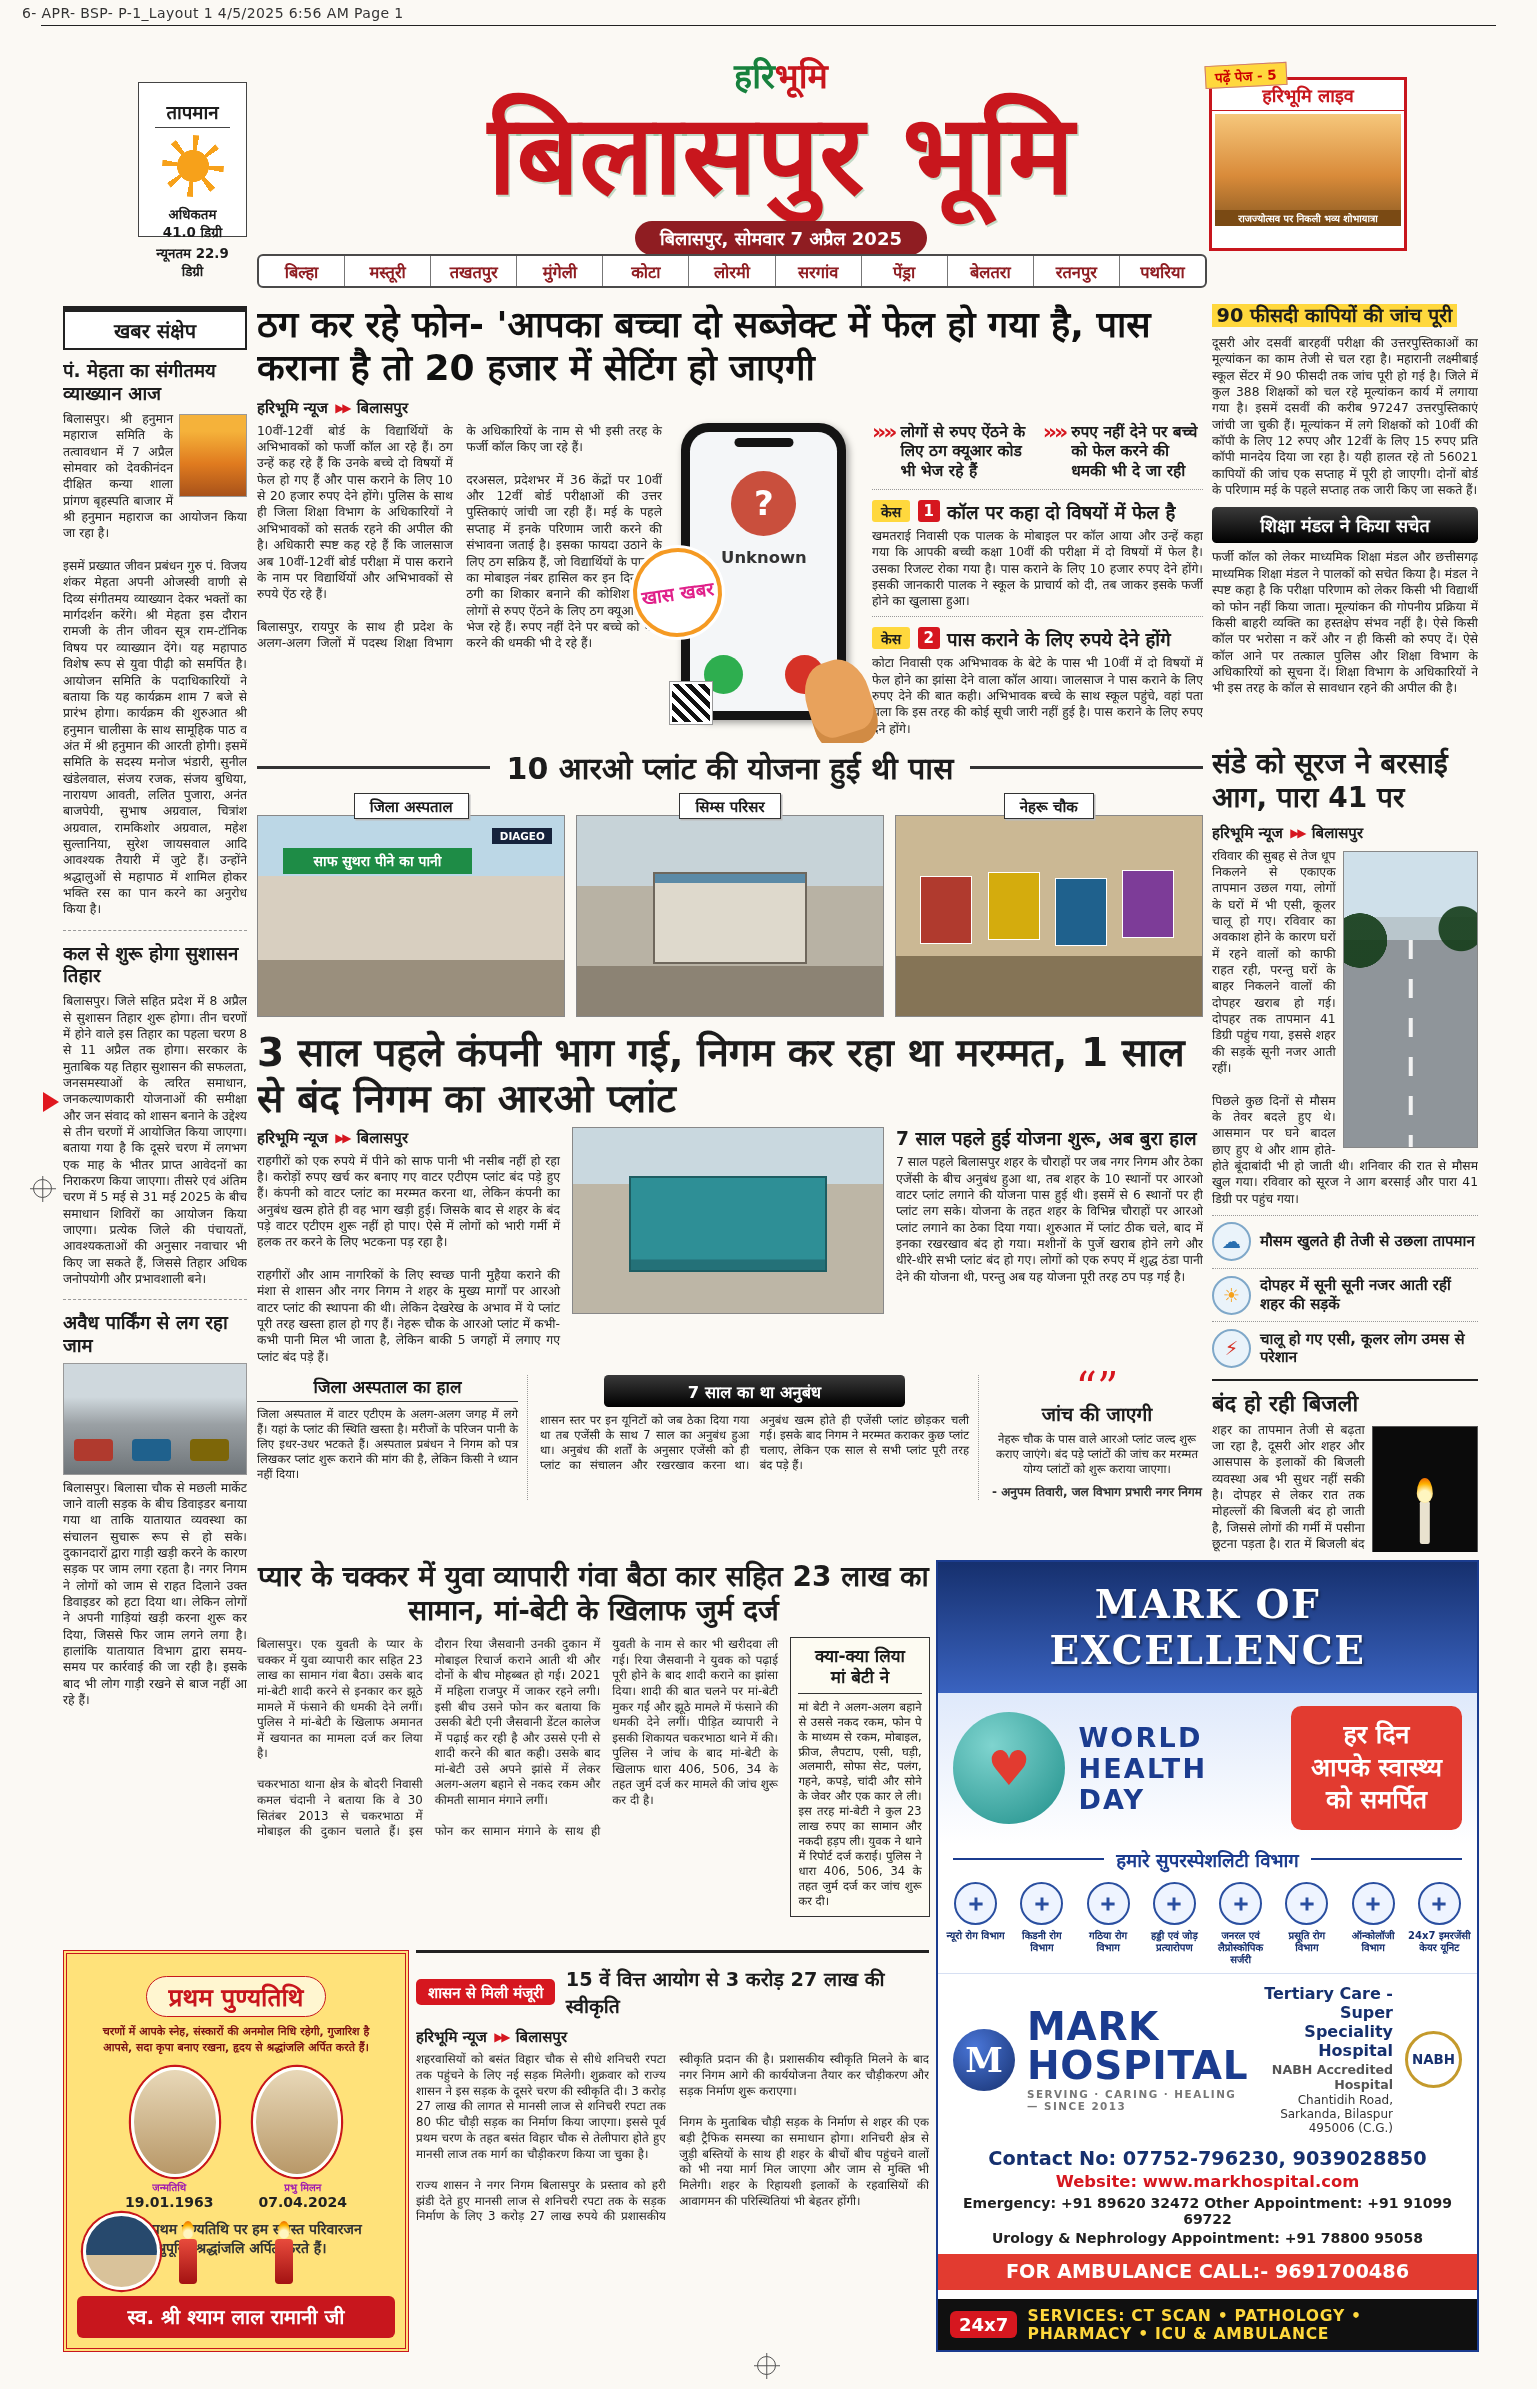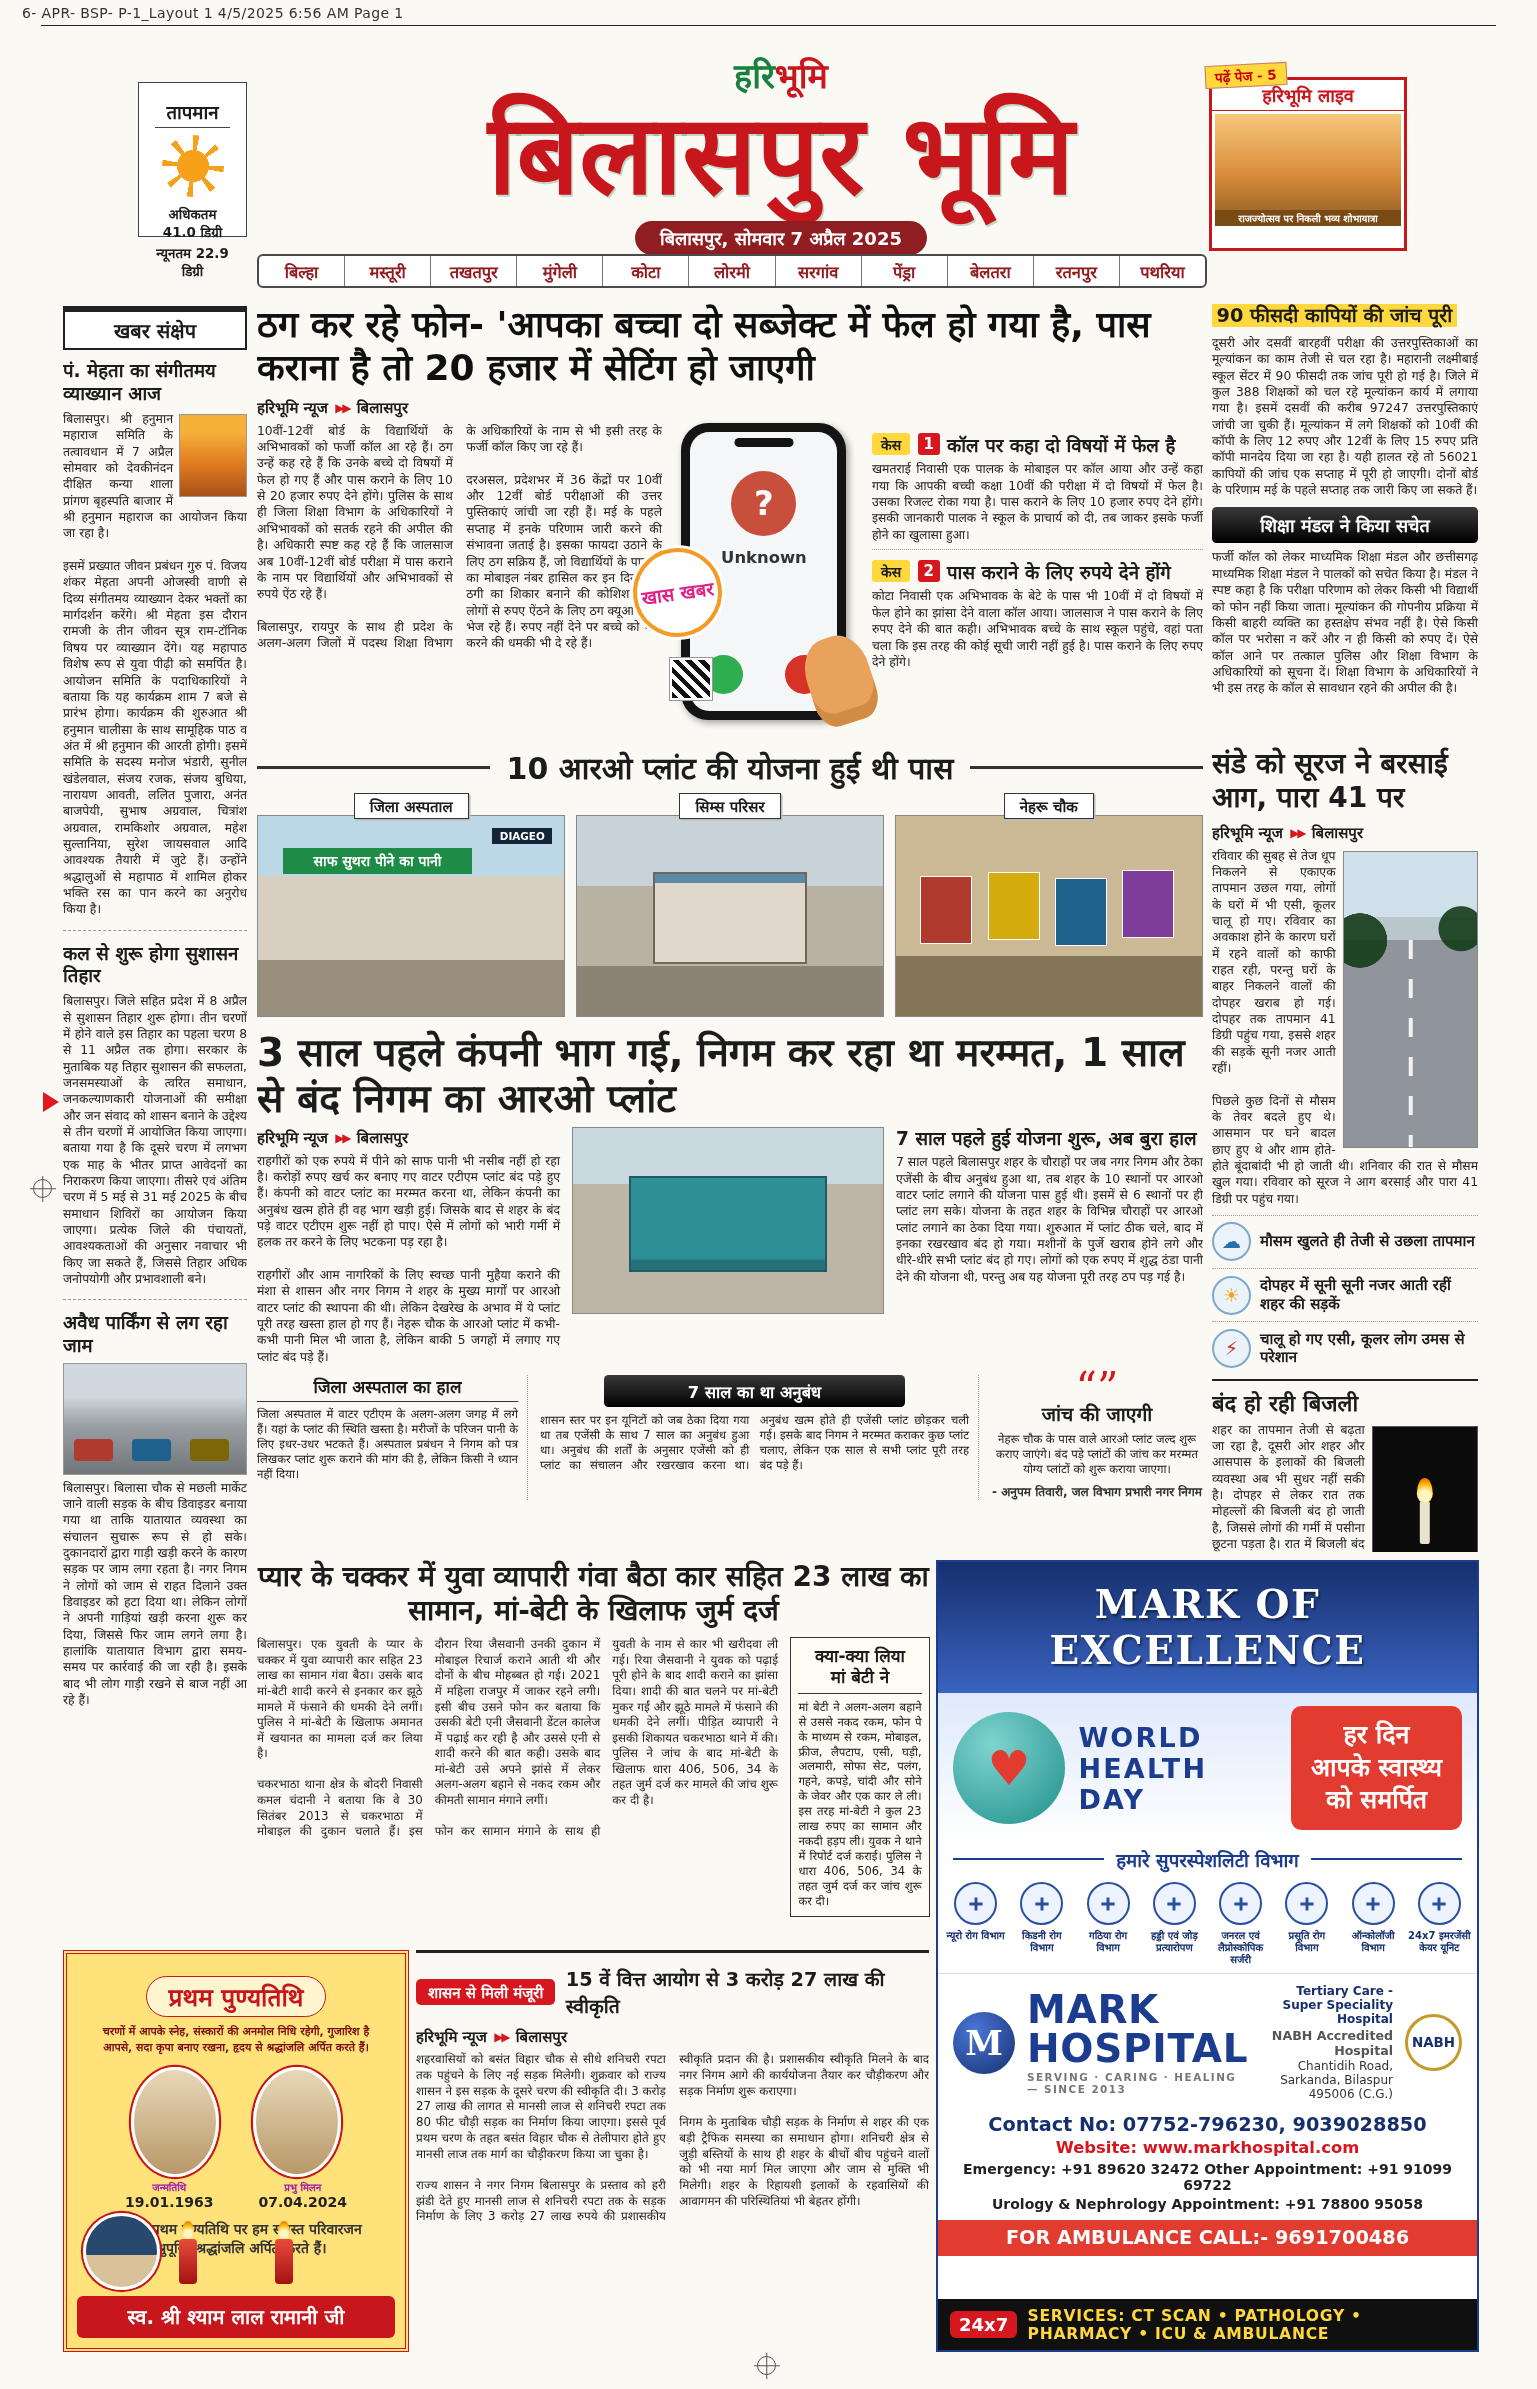--- a/index.html
+++ b/index.html
@@ -177,21 +177,21 @@
 .depts{display:flex;padding:7.4px 6px;gap:3px}
 .dept{flex:1;text-align:center}
 .dept .dicon{display:inline-flex;width:43px;height:43px;border-radius:50%;border:2.2px solid #2a4fa0;background:#eef4ff;align-items:center;justify-content:center;margin-bottom:4.5px}
 .dept p{font-size:10px;font-weight:bold;color:#16306e;line-height:1.2}
 .logo-row{display:flex;align-items:center;gap:12px;padding:10.4px 15px;border-top:1.5px solid #d6dff2}
 .mcircle{flex:0 0 62px;width:62px;height:62px;border-radius:50%;background:radial-gradient(circle at 35% 30%,#4a76d8,#16306e);position:relative}
 .mcircle::after{content:"M";position:absolute;inset:0;display:flex;align-items:center;justify-content:center;color:#fff;font-size:34px;font-weight:bold;font-family:"DejaVu Serif",serif}
 .lg-name{color:#1b3c8f;font-weight:bold;font-size:39px;letter-spacing:0.7px;line-height:1}
 .lg-tag{color:#777;font-weight:bold;font-size:10.4px;letter-spacing:1.5px;margin-top:3px}
 .lg-right{margin-left:auto;text-align:right}
-.lg-type{color:#16306e;font-weight:bold;font-size:12px}
+.lg-type{color:#16306e;font-weight:bold;font-size:16px}
 .lg-nabh{color:#555;font-weight:bold;font-size:12.6px;margin:1.5px 0}
 .lg-addr{color:#333;font-size:12px}
 .nabh-badge{flex:0 0 57px;width:57px;height:57px;border-radius:50%;border:3.7px solid #c49a2c;background:#fff;display:flex;align-items:center;justify-content:center;color:#16306e;font-weight:bold;font-size:13.4px}
 .contact{text-align:center;color:#16306e;font-weight:bold;font-size:19.3px;margin-top:1.5px}
 .website{text-align:center;color:#d6171f;font-weight:bold;font-size:16.4px;margin:1.5px 0}
 .phones{text-align:center;color:#222;font-weight:bold;font-size:14px;margin-top:3px}
 .amb{background:#e23b30;color:#fff;text-align:center;font-weight:bold;font-size:19.3px;padding:6.7px 3px;margin-top:7.4px}
 .services{background:#101010;color:#ffd83d;display:flex;align-items:center;gap:10.4px;padding:7.4px 12px;margin-top:auto}
 .chip247{background:#d6171f;color:#fff;font-weight:bold;font-size:18px;padding:3px 9px;border-radius:6px}
 .services p{font-weight:bold;font-size:15.6px;color:#ffd83d;letter-spacing:0.7px}
@@ -287,20 +287,30 @@
             <div class="callbtns">
               <div class="cbtn green"></div>
               <div class="cbtn red"></div>
             </div>
           </div>
         </div>
         <div class="qr"></div>
         <div class="hand"></div>
       </div>
       <div class="lead-right">
+        <div class="notes">
+          <div class="note">
+            <span class="nicon"></span>
+            <p>लोगों से रुपए ऐंठने के लिए ठग क्यूआर कोड भी भेज रहे हैं</p>
+          </div>
+          <div class="note">
+            <span class="nicon"></span>
+            <p>रुपए नहीं देने पर बच्चे को फेल करने की धमकी भी दे जा रही</p>
+          </div>
+        </div>
         <div class="case">
           <div class="case-head">
             <span class="case-chip">केस</span>
             <span class="case-num">1</span>
             <span class="case-title">कॉल पर कहा दो विषयों में फेल है</span>
           </div>
           <p class="bodytxt just">खमतराई निवासी एक पालक के मोबाइल पर कॉल आया और उन्हें कहा गया कि आपकी बच्ची कक्षा 10वीं की परीक्षा में दो विषयों में फेल है। उसका रिजल्ट रोका गया है। पास कराने के लिए 10 हजार रुपए देने होंगे। इसकी जानकारी पालक ने स्कूल के प्राचार्य को दी, तब जाकर इसके फर्जी होने का खुलासा हुआ।</p>
         </div>
         <div class="case">
           <div class="case-head">

